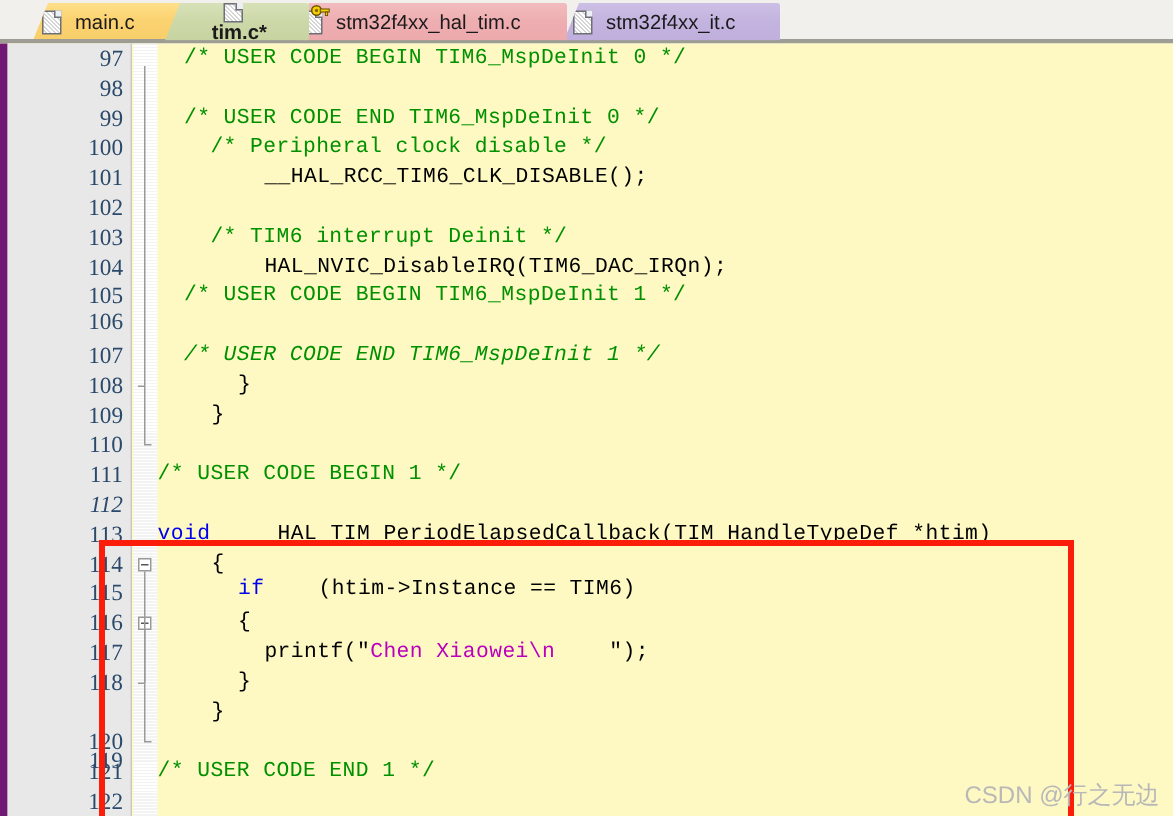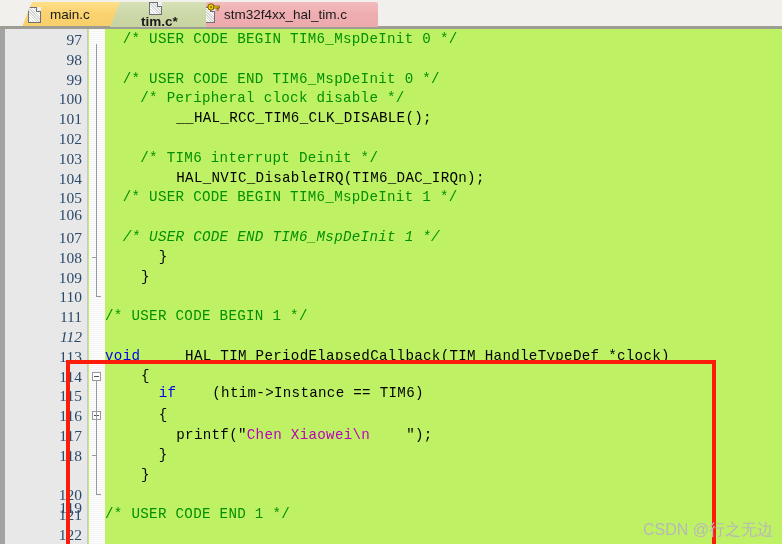--- a/index.html
+++ b/index.html
@@ -117,22 +117,22 @@
     height: 9px;
     z-index: 4;
   }
 
   
   #editor {
     position: absolute;
     left: 0; top: 29px;
     width: 782px;
     height: 515px;
-    background: #bef264;
-    border-left: 5px solid #a3a3a3;
+    background: #fef9c3;
+    border-left: 5px solid #701a75;
     box-sizing: border-box;
     overflow: hidden;
   }
   #gutter {
     position: absolute;
     left: 0; top: 0;
     width: 83px;
     height: 515px;
     background: #e8e8e8;
   }
@@ -260,20 +260,24 @@
       <svg class="keybadge" viewBox="0 0 13 9">
         <circle cx="4" cy="4" r="3.2" fill="#f5d000" stroke="#6a5200" stroke-width="1"></circle>
         <circle cx="4" cy="4" r="1.1" fill="#8a6b00"></circle>
         <rect x="6.5" y="3" width="6" height="2" fill="#f5d000" stroke="#6a5200" stroke-width="0.7"></rect>
         <rect x="10" y="5" width="1.4" height="2.4" fill="#f5d000" stroke="#6a5200" stroke-width="0.6"></rect>
       </svg>
     </span>
     <span class="tab-label">stm32f4xx_hal_tim.c</span>
   </div>
 
+  <div class="tab t4">
+    <span class="ficon"></span>
+    <span class="tab-label">stm32f4xx_it.c</span>
+  </div>
 </div>
 
 <div id="editor">
   <div id="gutter">
       <div class="lnum" style="top: 1px;">97</div>
       <div class="lnum" style="top: 20.8px;">98</div>
       <div class="lnum" style="top: 40.6px;">99</div>
       <div class="lnum" style="top: 60.4px;">100</div>
       <div class="lnum" style="top: 80.2px;">101</div>
       <div class="lnum" style="top: 100px;">102</div>
@@ -319,21 +323,21 @@
       <div class="cline" style="top: 119.8px;"><span class="cmt">    /* TIM6 interrupt Deinit */</span></div>
       <div class="cline" style="top: 139.6px;"><span class="pln">    HAL_NVIC_DisableIRQ(TIM6_DAC_IRQn);</span></div>
       <div class="cline" style="top: 159.4px;"><span class="cmt">  /* USER CODE BEGIN TIM6_MspDeInit 1 */</span></div>
       <div class="cline" style="top: 179.2px;"></div>
       <div class="cline" style="top: 199px; font-style: italic;"><span class="cmt">  /* USER CODE END TIM6_MspDeInit 1 */</span></div>
       <div class="cline" style="top: 218.8px;"><span class="pln">  }</span></div>
       <div class="cline" style="top: 238.6px;"><span class="pln">}</span></div>
       <div class="cline" style="top: 258.4px;"></div>
       <div class="cline" style="top: 278.2px;"><span class="cmt">/* USER CODE BEGIN 1 */</span></div>
       <div class="cline" style="top: 298px;"></div>
-      <div class="cline" style="top: 317.8px;"><span class="kw">void</span><span class="pln"> HAL_TIM_PeriodElapsedCallback(TIM_HandleTypeDef *clock)</span></div>
+      <div class="cline" style="top: 317.8px;"><span class="kw">void</span><span class="pln"> HAL_TIM_PeriodElapsedCallback(TIM_HandleTypeDef *htim)</span></div>
       <div class="cline" style="top: 337.6px;"><span class="pln">{</span></div>
       <div class="cline" style="top: 355px;"><span class="pln">  </span><span class="kw">if</span><span class="pln">(htim-&gt;Instance == TIM6)</span></div>
       <div class="cline" style="top: 377.2px;"><span class="pln">  {</span></div>
       <div class="cline" style="top: 397px;"><span class="pln">    printf("</span><span class="str">Chen Xiaowei\n</span><span class="pln">");</span></div>
       <div class="cline" style="top: 416.8px;"><span class="pln">  }</span></div>
       <div class="cline" style="top: 436.6px;"><span class="pln">}</span></div>
       <div class="cline" style="top: 456.4px;"></div>
       <div class="cline" style="top: 476.2px;"><span class="cmt">/* USER CODE END 1 */</span></div>
       <div class="cline" style="top: 496px;"></div>
     </div>

